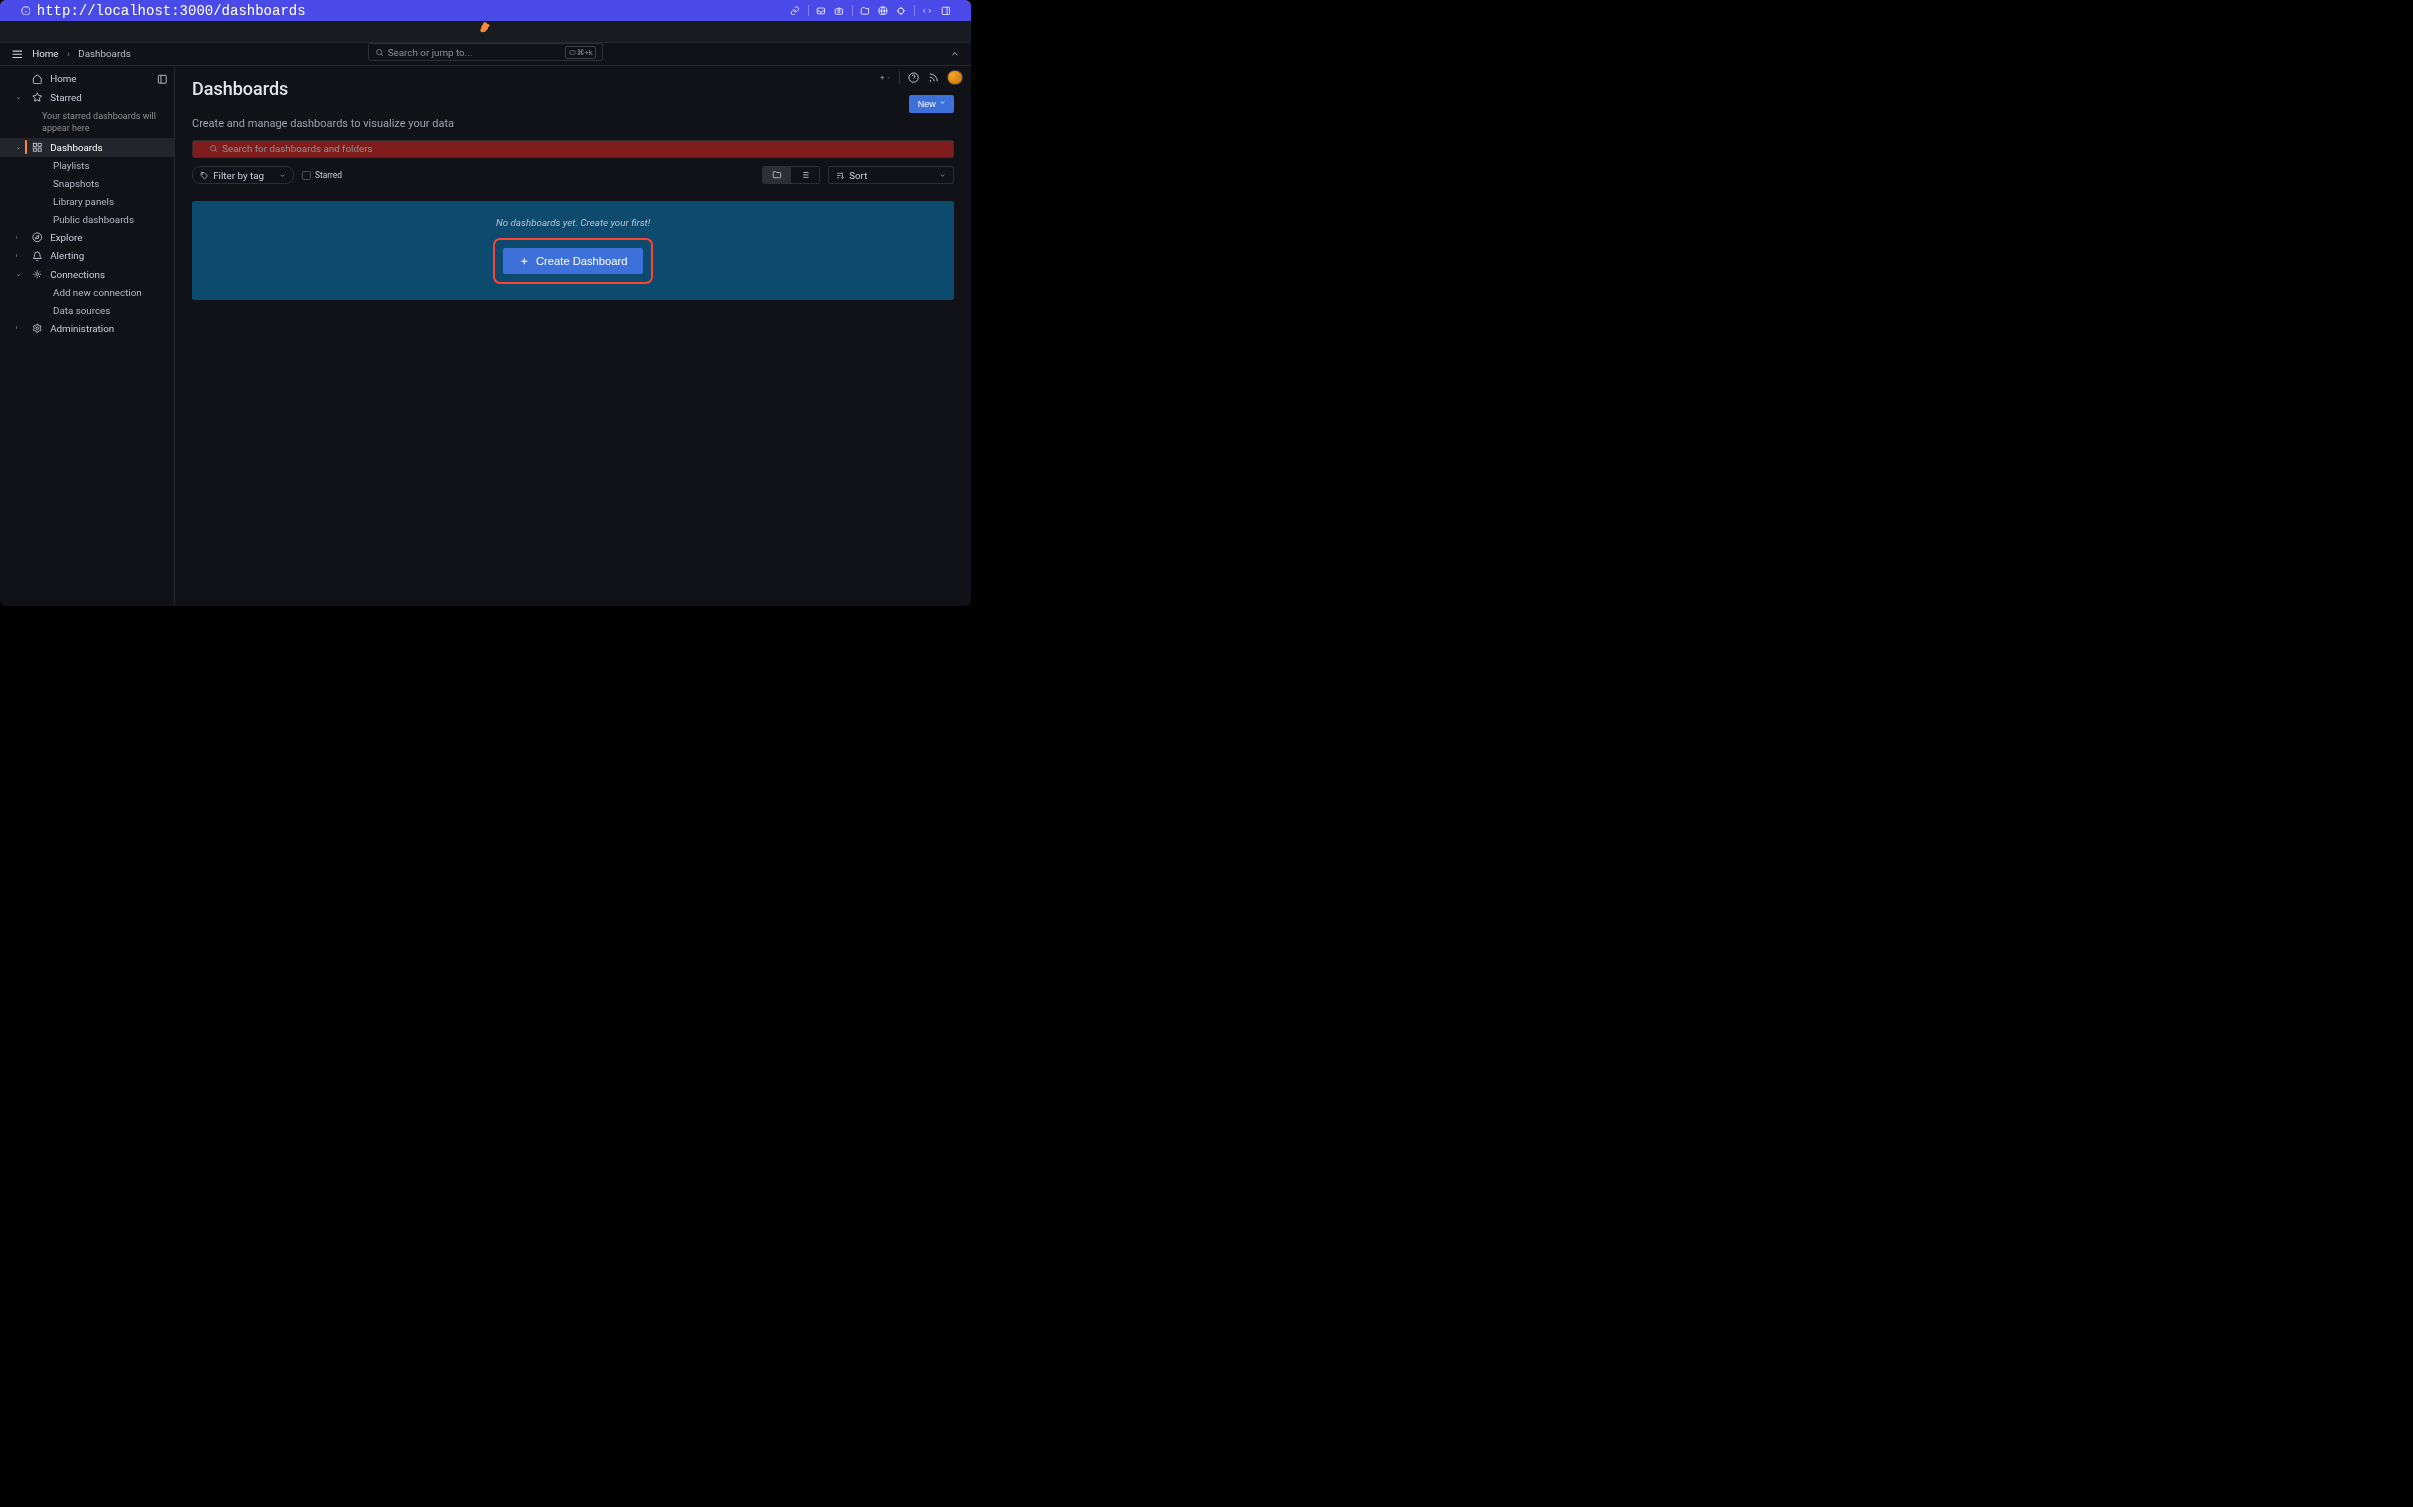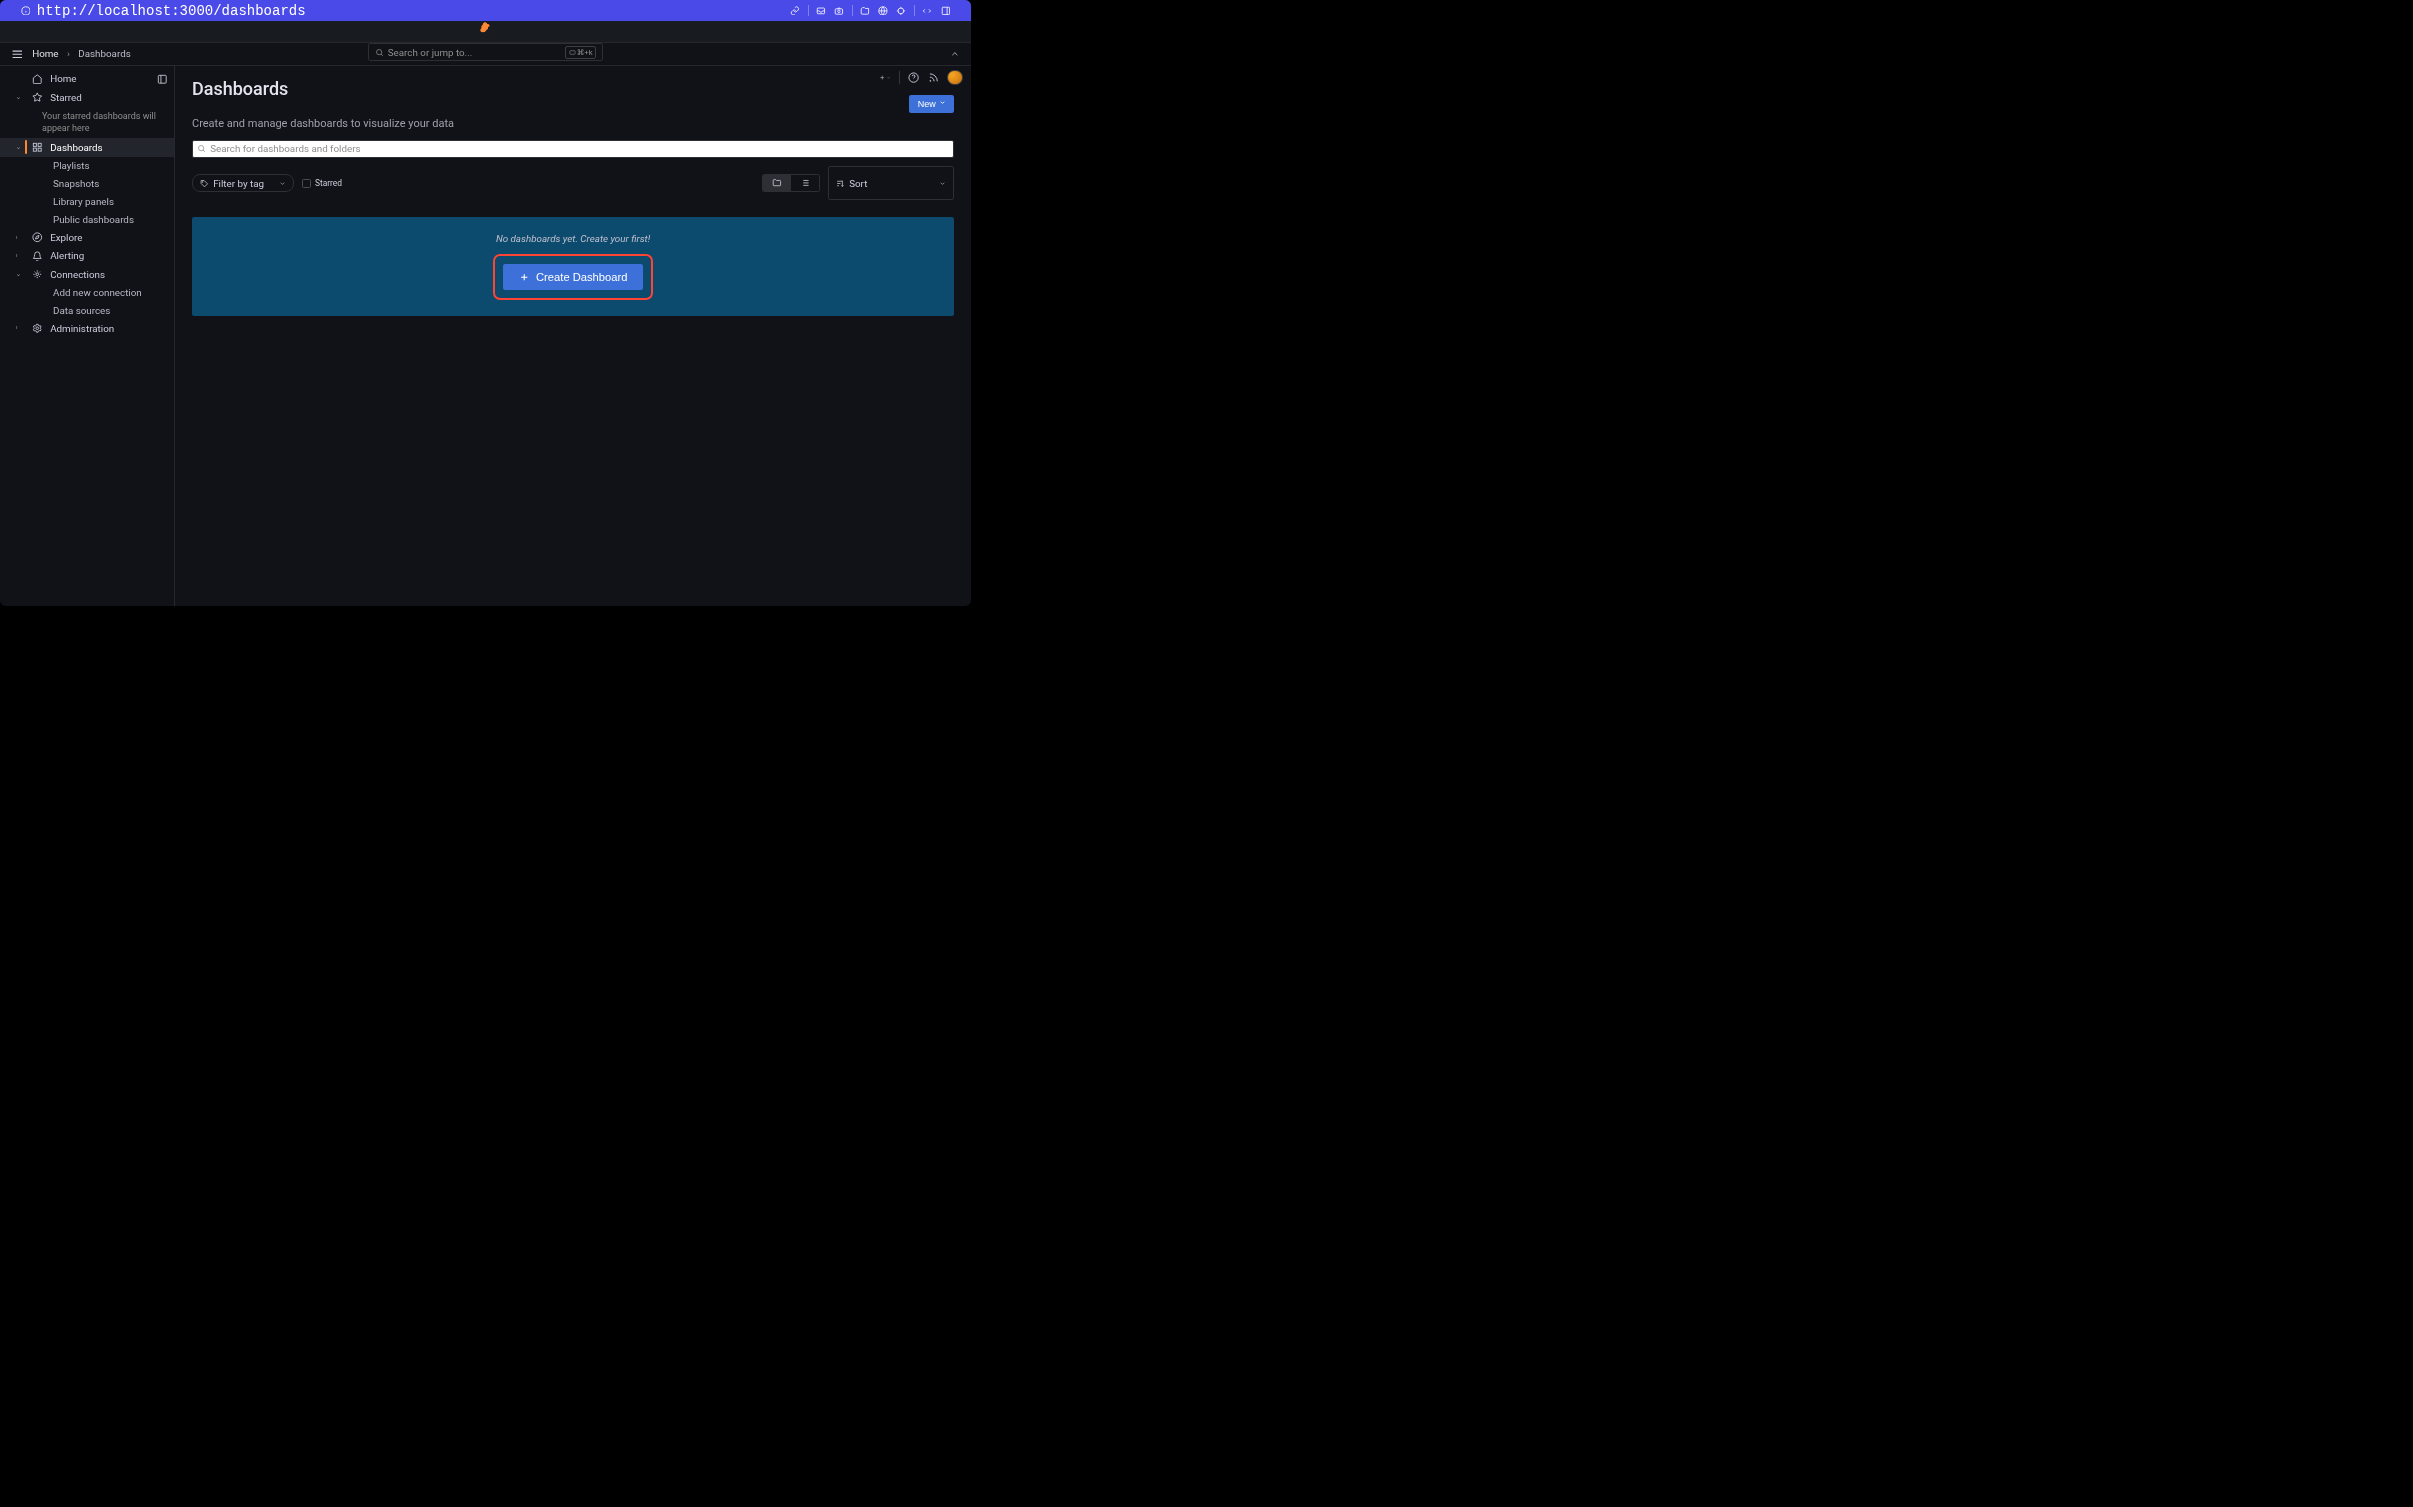--- a/index.html
+++ b/index.html
@@ -155,26 +155,26 @@
       font-size: 9px;
       cursor: pointer;
       display: inline-flex;
       align-items: flex-start;
       gap: 2.8px;
     }
     .search-dash-row { margin-top: 9.8px; }
     .search-dash-input {
       width: 100%;
       height: 18px;
-      background: #ffffff;
+      background: #7f1d1d;
       border: 0.7px solid #2d2f34;
       border-radius: 2.1px;
       display: flex;
       align-items: center;
-      padding: 0 4px;
+      padding: 0 16px;
       color: #8e8e8e;
       gap: 4.2px;
     }
     .filter-row {
       margin-top: 8.4px;
       display: flex;
       align-items: center;
       gap: 8.4px;
     }
     .filter-tag-btn {
@@ -211,21 +211,21 @@
       cursor: pointer;
       color: #ccccdc;
     }
     .view-toggle .vt-btn.active { background: #2d2f34; }
     .sort-btn {
       background: #111217;
       border: 0.7px solid #2d2f34;
       border-radius: 2.1px;
       height: 18px;
       width: 126px;
-      padding: 16px 7px;
+      padding: 0 7px;
       display: flex;
       align-items: center;
       gap: 4.2px;
       color: #ccccdc;
       cursor: pointer;
       justify-content: space-between;
     }
     .empty-panel {
       margin-top: 17px;
       background: #0c4a6e;

